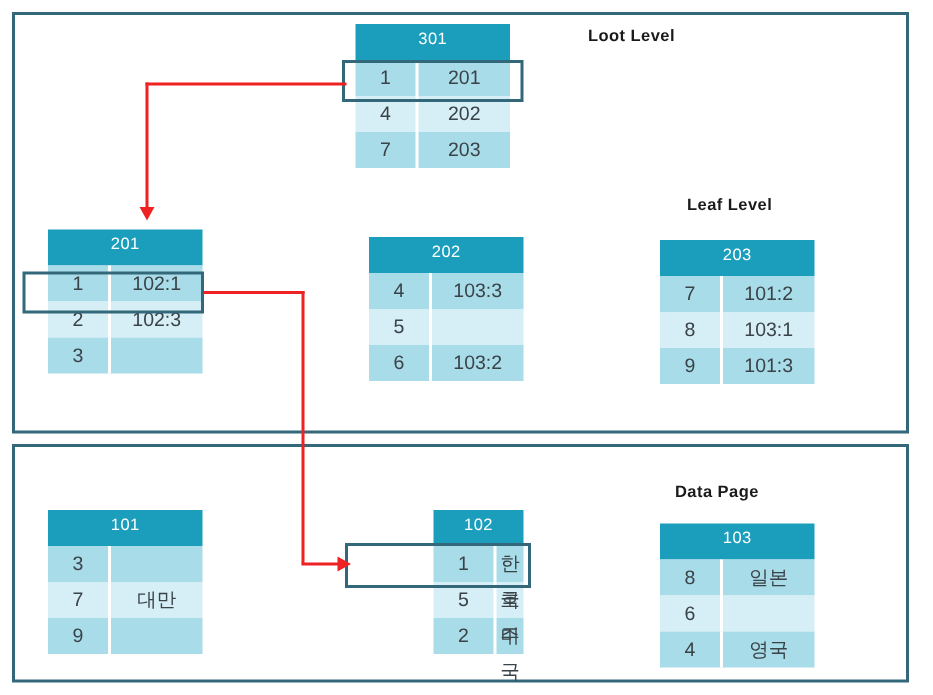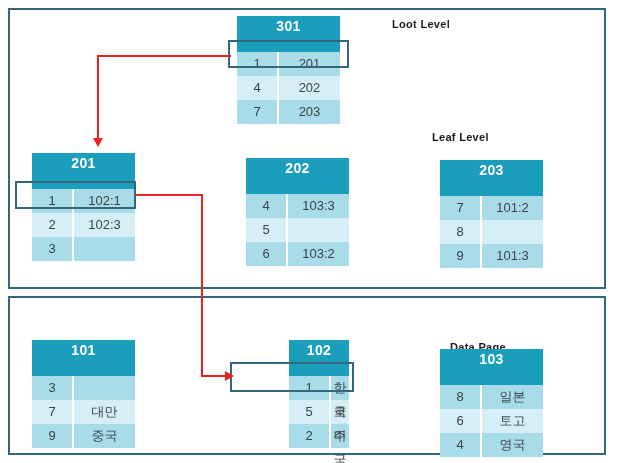--- a/index.html
+++ b/index.html
@@ -23,37 +23,37 @@
   
   .level-label{
     position:absolute;
     font-size:11px;
     font-weight:bold;
     color:#1a1a1a;
     letter-spacing:.3px;
     white-space:nowrap;
   }
   #label-root{left:392px;top:18px;}
-  #label-leaf{left:432px;top:131px;text-align:center;}
-  #label-data{left:450px;top:341px;}
+  #label-leaf{left:458px;top:131px;text-align:center;}
+  #label-data{left:450px;top:322px;}
 
   
   .node{
     position:absolute;
     width:103px;
     box-sizing:border-box;
   }
   .node .node-head{
-    height:36px;
+    height:24px;
     line-height:20px;
     text-align:center;
     background:#1b9ebc;
     color:#ffffff;
-    font-size:14px;
-    font-weight:bold;
+    font-size:11px;
+    font-weight:normal;
     letter-spacing:.3px;
   }
   .node .node-row{
     display:flex;
     height:24px;
     line-height:24px;
     font-size:13px;
     color:#3a4348;
   }
   .node .node-row.odd{background:#a9dce9;}
@@ -179,39 +179,39 @@
   </div>
 
   <div class="node" id="node-203">
     <div class="node-head">203</div>
     <div class="node-row odd">
       <span class="cell-key">7</span>
       <span class="cell-val">101:2</span>
     </div>
     <div class="node-row even">
       <span class="cell-key">8</span>
+      <span class="cell-val">103:1</span>
     </div>
     <div class="node-row odd">
       <span class="cell-key">9</span>
       <span class="cell-val">101:3</span>
     </div>
   </div>
 
   <div class="node" id="node-101">
     <div class="node-head">101</div>
     <div class="node-row odd">
       <span class="cell-key">3</span>
     </div>
     <div class="node-row even">
       <span class="cell-key">7</span>
       <span class="cell-val">대만</span>
     </div>
     <div class="node-row odd">
       <span class="cell-key">9</span>
-      <span class="cell-val">중국</span>
     </div>
   </div>
 
   <div class="node" id="node-102">
     <div class="node-head">102</div>
     <div class="node-row odd">
       <span class="cell-key">1</span>
       <span class="cell-val">한국</span>
     </div>
     <div class="node-row even">
@@ -225,21 +225,20 @@
   </div>
 
   <div class="node" id="node-103">
     <div class="node-head">103</div>
     <div class="node-row odd">
       <span class="cell-key">8</span>
       <span class="cell-val">일본</span>
     </div>
     <div class="node-row even">
       <span class="cell-key">6</span>
-      <span class="cell-val">토고</span>
     </div>
     <div class="node-row odd">
       <span class="cell-key">4</span>
       <span class="cell-val">영국</span>
     </div>
   </div>
 
   <div class="highlight" id="hl-301"></div>
   <div class="highlight" id="hl-201"></div>
   <div class="highlight" id="hl-102"></div>

